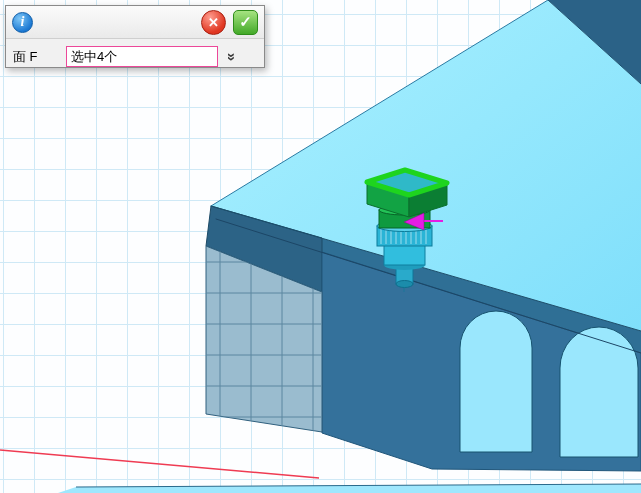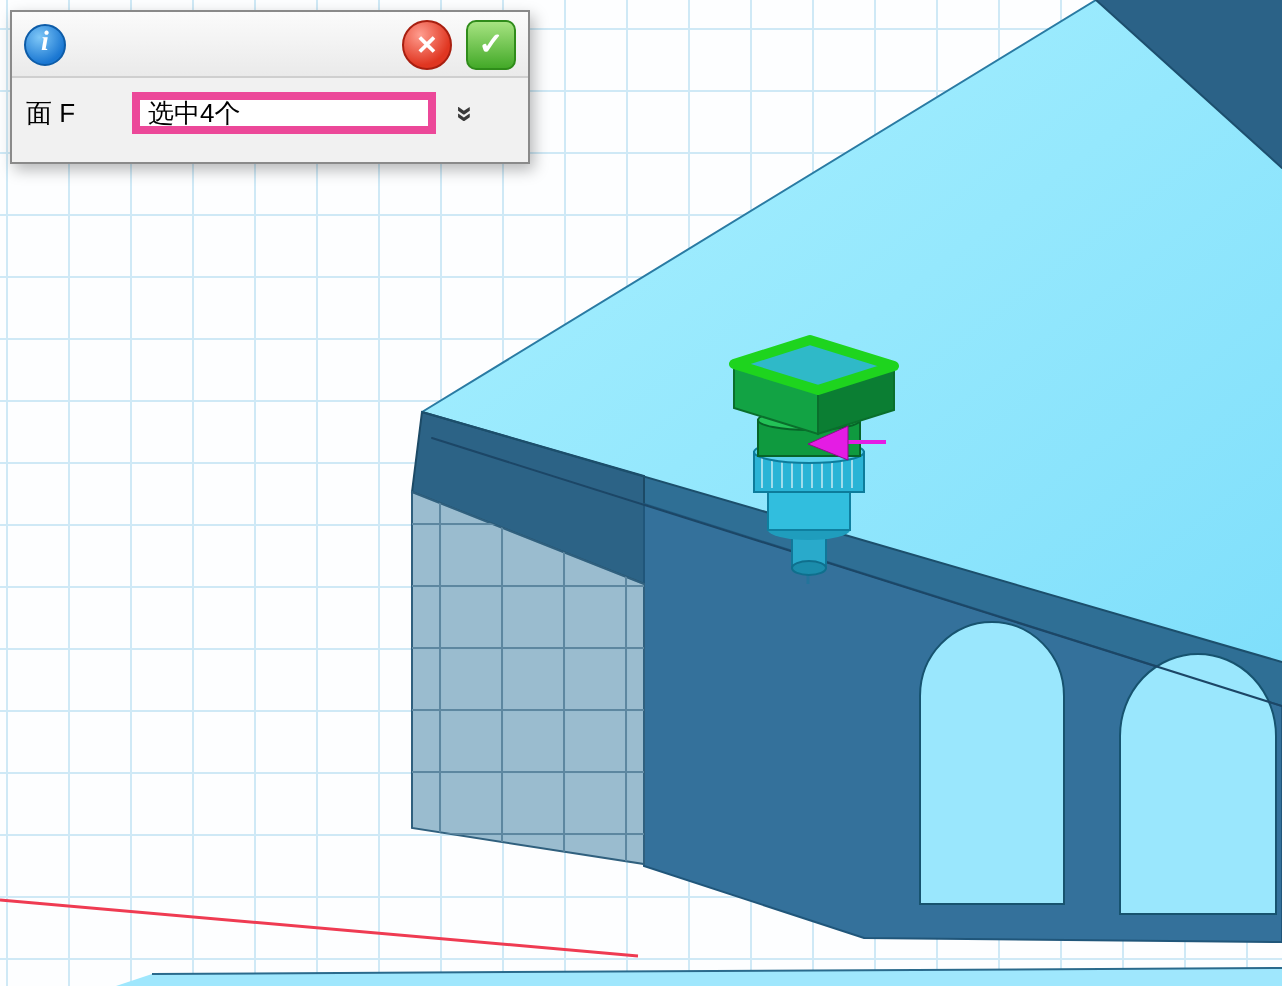--- a/index.html
+++ b/index.html
@@ -42,25 +42,25 @@
     display:flex; align-items:center; justify-content:center;
     margin-right:7px;
   }
   .ok-btn {
     width:25px; height:25px; border-radius:5px;
     background:linear-gradient(#a6e381,#43a928);
     border:1px solid #2f8c1a;
     color:#fff; font-weight:bold; font-size:15px;
     display:flex; align-items:center; justify-content:center;
   }
-  .dialog-body { padding:7px 7px 14px; display:flex; flex-direction:row; gap:7px; }
+  .dialog-body { padding:7px 7px 0; display:flex; flex-direction:row; gap:7px; }
   .field-row { display:flex; align-items:center; gap:5px; font-size:13px; color:#000; }
   .field-label { width:48px; white-space:nowrap; }
   .field-input {
-    width:152px; height:21px; border:4px solid #ec4899; background:#fff;
+    width:152px; height:21px; border:1px solid #ec4899; background:#fff;
     font-size:13px; padding:0 4px; font-family:inherit;
   }
   .expander {
     width:20px; height:20px; border:none; background:transparent;
     color:#3a3a3a; font-size:15px; font-weight:bold;
     display:flex; align-items:center; justify-content:center;
   }
   .expander span { display:block; transform:rotate(90deg); letter-spacing:-1px; }
   .spinbox {
     width:152px; height:21px; border:1px solid #6f6f6f; background:#fff;

